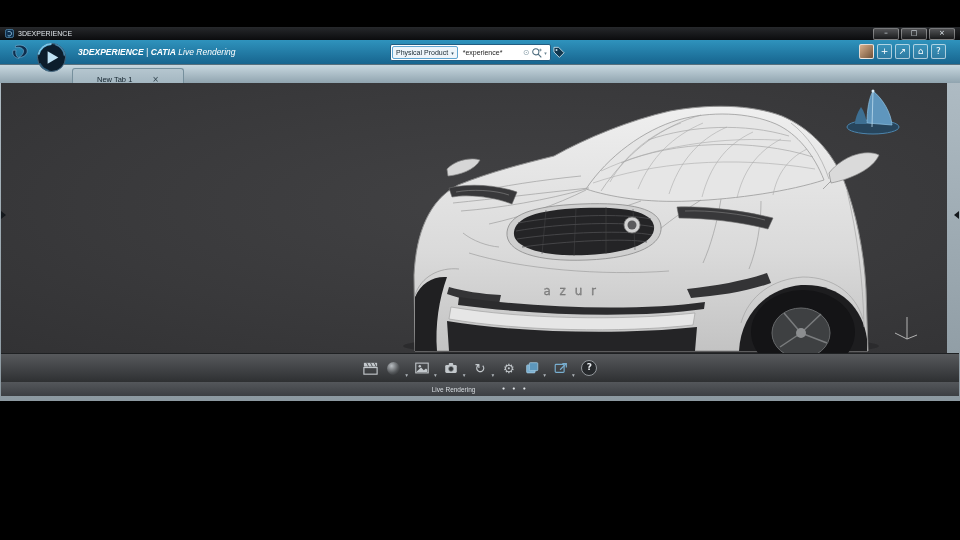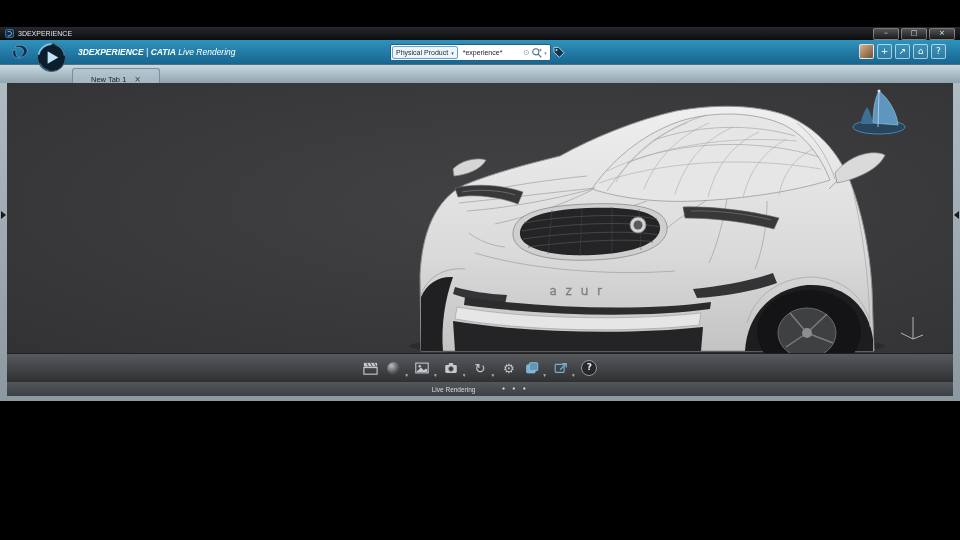--- a/index.html
+++ b/index.html
@@ -37,27 +37,27 @@
 
   .tagbtn{position:absolute;left:552px;top:5px;width:14px;height:14px;}
 
   .hicons{position:absolute;right:14px;top:4px;display:flex;gap:3px;}
   .hicon{width:15px;height:15px;box-sizing:border-box;border:1px solid rgba(255,255,255,.6);border-radius:2px;
          background:rgba(255,255,255,.08);color:#fff;font-size:9px;line-height:13px;text-align:center;}
   .avatar{background:linear-gradient(135deg,#d9b08c,#6e5138);border:1px solid rgba(255,255,255,.75);}
 
   
   .tabbar{height:18px;background:linear-gradient(#c8d8e0,#90a4af);border-top:1px solid #57707e;position:relative;}
-  .tab{position:absolute;left:72px;top:3px;height:22px;box-sizing:border-box;display:flex;align-items:center;gap:8px;
-       padding:0 18px;background:linear-gradient(#b5c6cf,#9bafba);border:1px solid #76909d;border-bottom:none;
+  .tab{position:absolute;left:72px;top:3px;height:22px;box-sizing:border-box;display:flex;align-items:center;gap:20px;
+       padding:0 24px;background:linear-gradient(#b5c6cf,#9bafba);border:1px solid #76909d;border-bottom:none;
        border-radius:3px 3px 0 0;font-size:7.5px;color:#13222c;}
   .tclose{font-size:8px;color:#32444e;}
 
   
-  .frame{position:relative;height:318px;box-sizing:border-box;padding:0 7px;
+  .frame{position:relative;height:318px;box-sizing:border-box;padding:0 1px;
          background:linear-gradient(#aebbc3,#8c99a1);}
   .viewport{position:relative;width:946px;height:270px;overflow:hidden;
             background:radial-gradient(ellipse at 55% 45%, #424244 0%, #39393b 60%, #323234 100%);}
   .scene{position:absolute;inset:0;width:100%;height:100%;}
 
   .edgearrow{position:absolute;top:128px;width:0;height:0;border-top:4px solid transparent;
              border-bottom:4px solid transparent;cursor:pointer;}
   .edgeleft{left:1px;border-left:5px solid #14181c;}
   .edgeright{right:1px;border-right:5px solid #14181c;}
 

